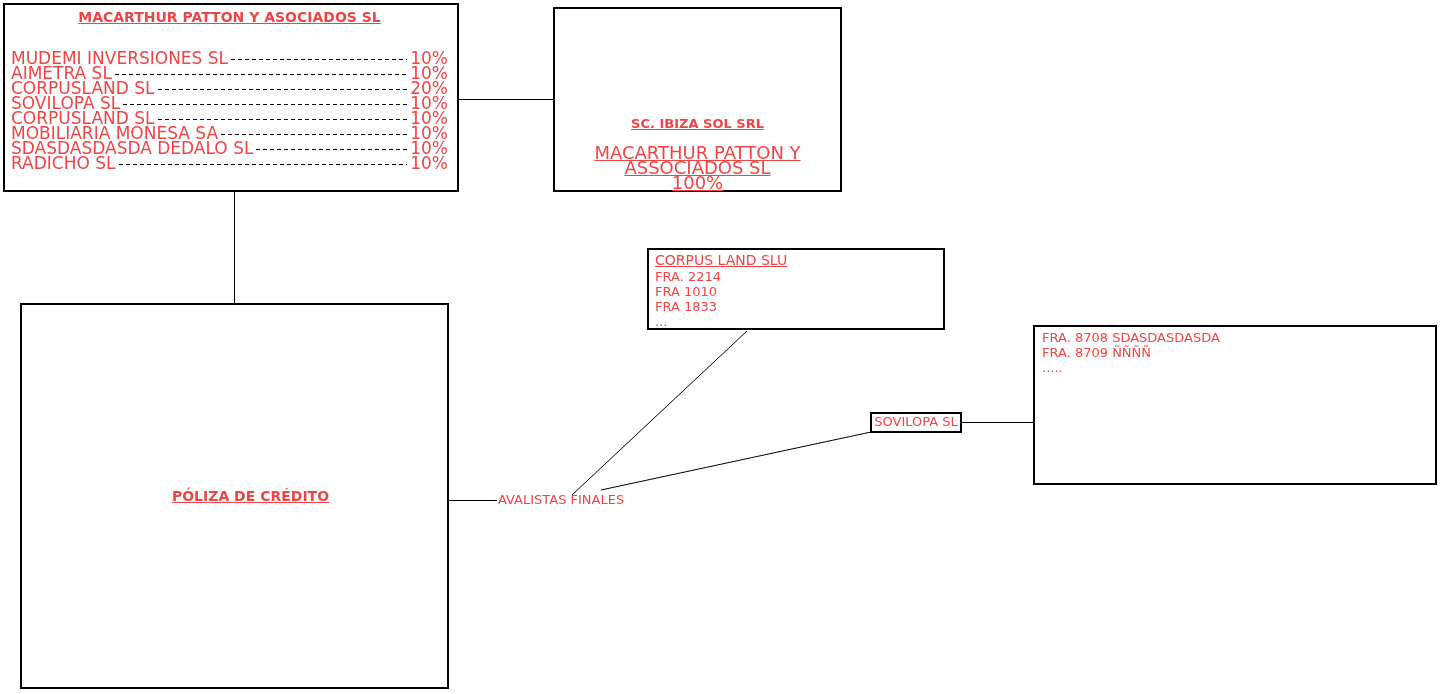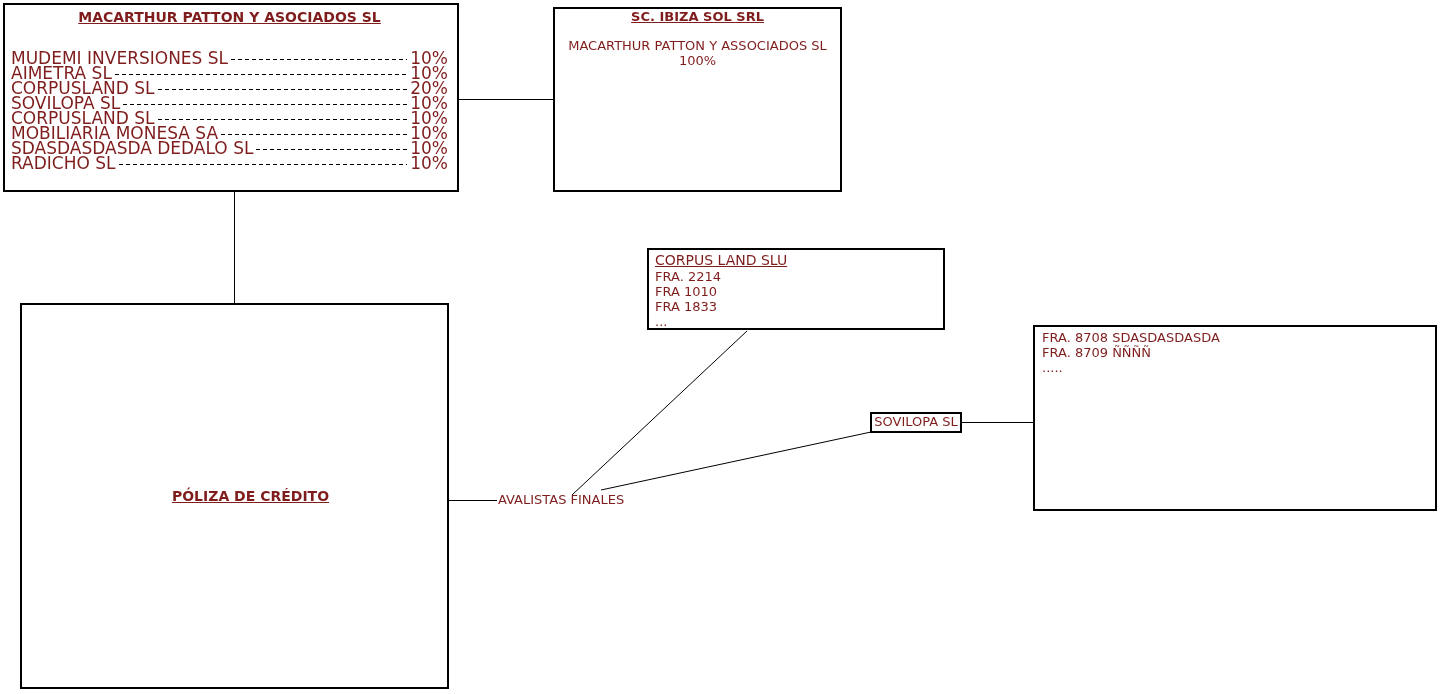--- a/index.html
+++ b/index.html
@@ -5,21 +5,21 @@
   html, body {
     margin: 0;
     padding: 0;
     background: #ffffff;
   }
   .canvas {
     position: relative;
     width: 1440px;
     height: 694px;
     background: #ffffff;
-    color: #7f1d1d;
+    color: #ef4444;
     font-family: "DejaVu Sans", "Liberation Sans", sans-serif;
     overflow: hidden;
   }
   .connectors {
     position: absolute;
     left: 0; top: 0;
     width: 1440px;
     height: 694px;
   }
   .box {
@@ -61,32 +61,33 @@
     background: repeating-linear-gradient(90deg, #000 0 4px, transparent 4px 7px);
   }
 
   
   .box-ibiza {
     left: 553px; top: 7px;
     width: 289px; height: 185px;
     display: flex;
     flex-direction: column;
     align-items: center;
-    justify-content: flex-start;
+    justify-content: flex-end;
     text-align: center;
   }
   .box-ibiza .box-title {
     font-size: 13px;
     font-weight: bold;
     text-decoration: underline;
     margin-bottom: 14px;
   }
   .box-ibiza .owner-line, .box-ibiza .ownership-line {
-    font-size: 13px;
-    line-height: 15px;
+    font-size: 18px;
+    line-height: 15px;
+    text-decoration: underline;
   }
 
   
   .box-corpus {
     left: 647px; top: 248px;
     width: 298px; height: 82px;
     padding: 2px 6px;
   }
   .box-corpus .box-title {
     font-size: 14px;
@@ -120,21 +121,21 @@
     width: 92px; height: 21px;
     font-size: 13px;
     line-height: 16px;
     text-align: center;
     white-space: nowrap;
   }
 
   
   .box-fra {
     left: 1033px; top: 325px;
-    width: 404px; height: 186px;
+    width: 404px; height: 160px;
     padding: 3px 7px;
   }
   .box-fra .plain-line {
     font-size: 13px;
     line-height: 15px;
   }
 
   
   .avalistas-label {
     position: absolute;

